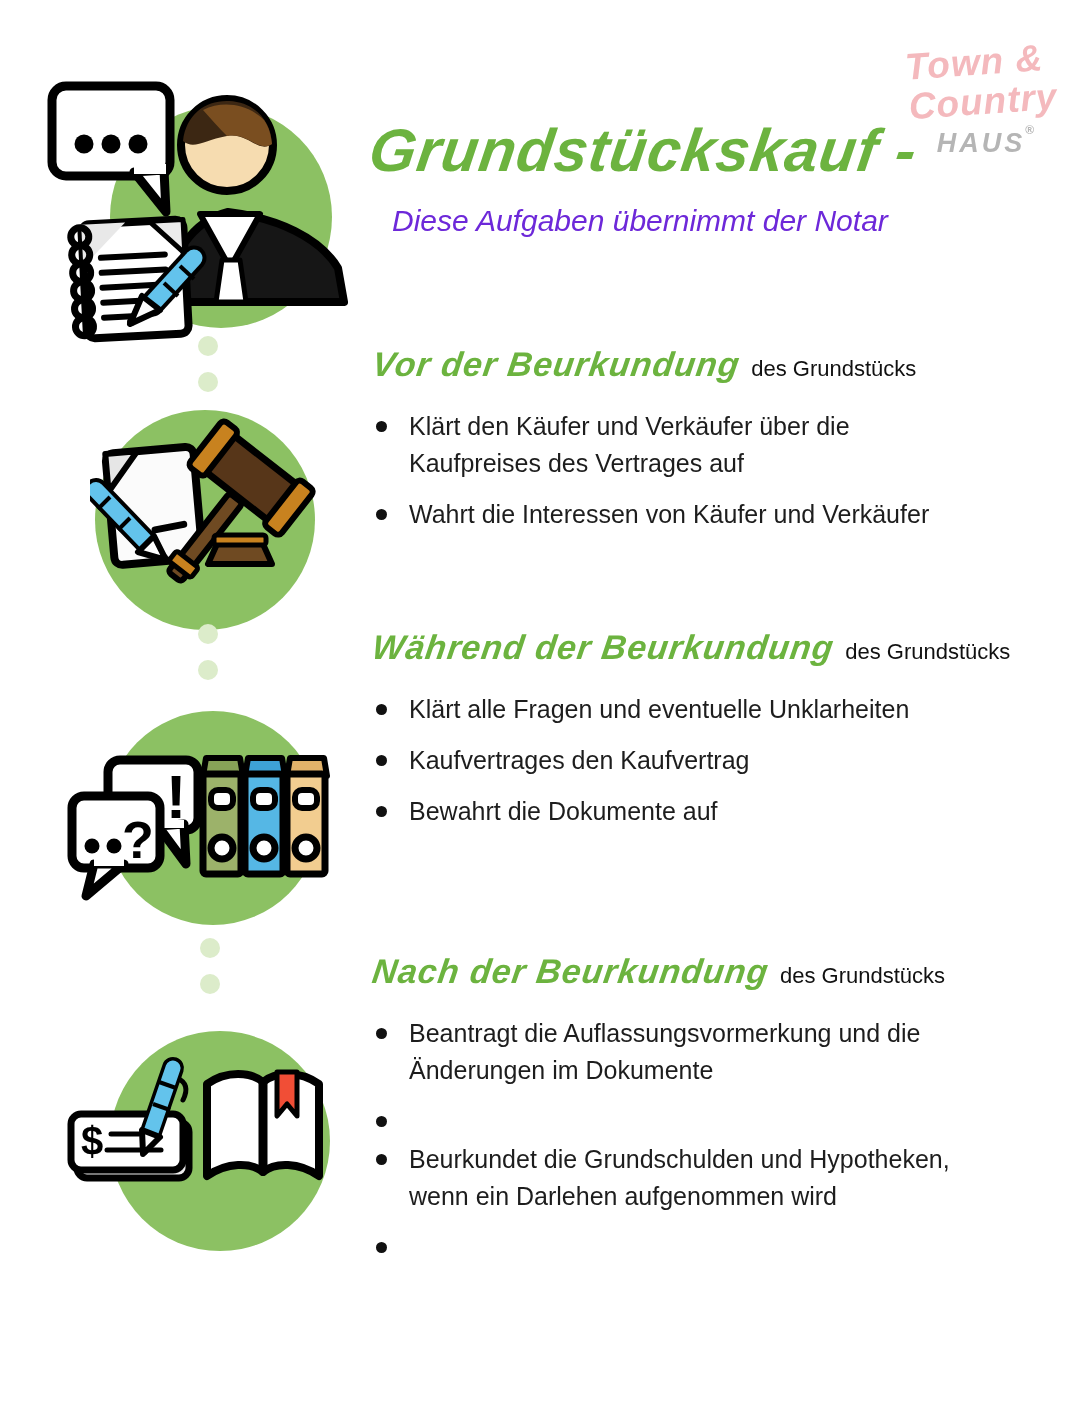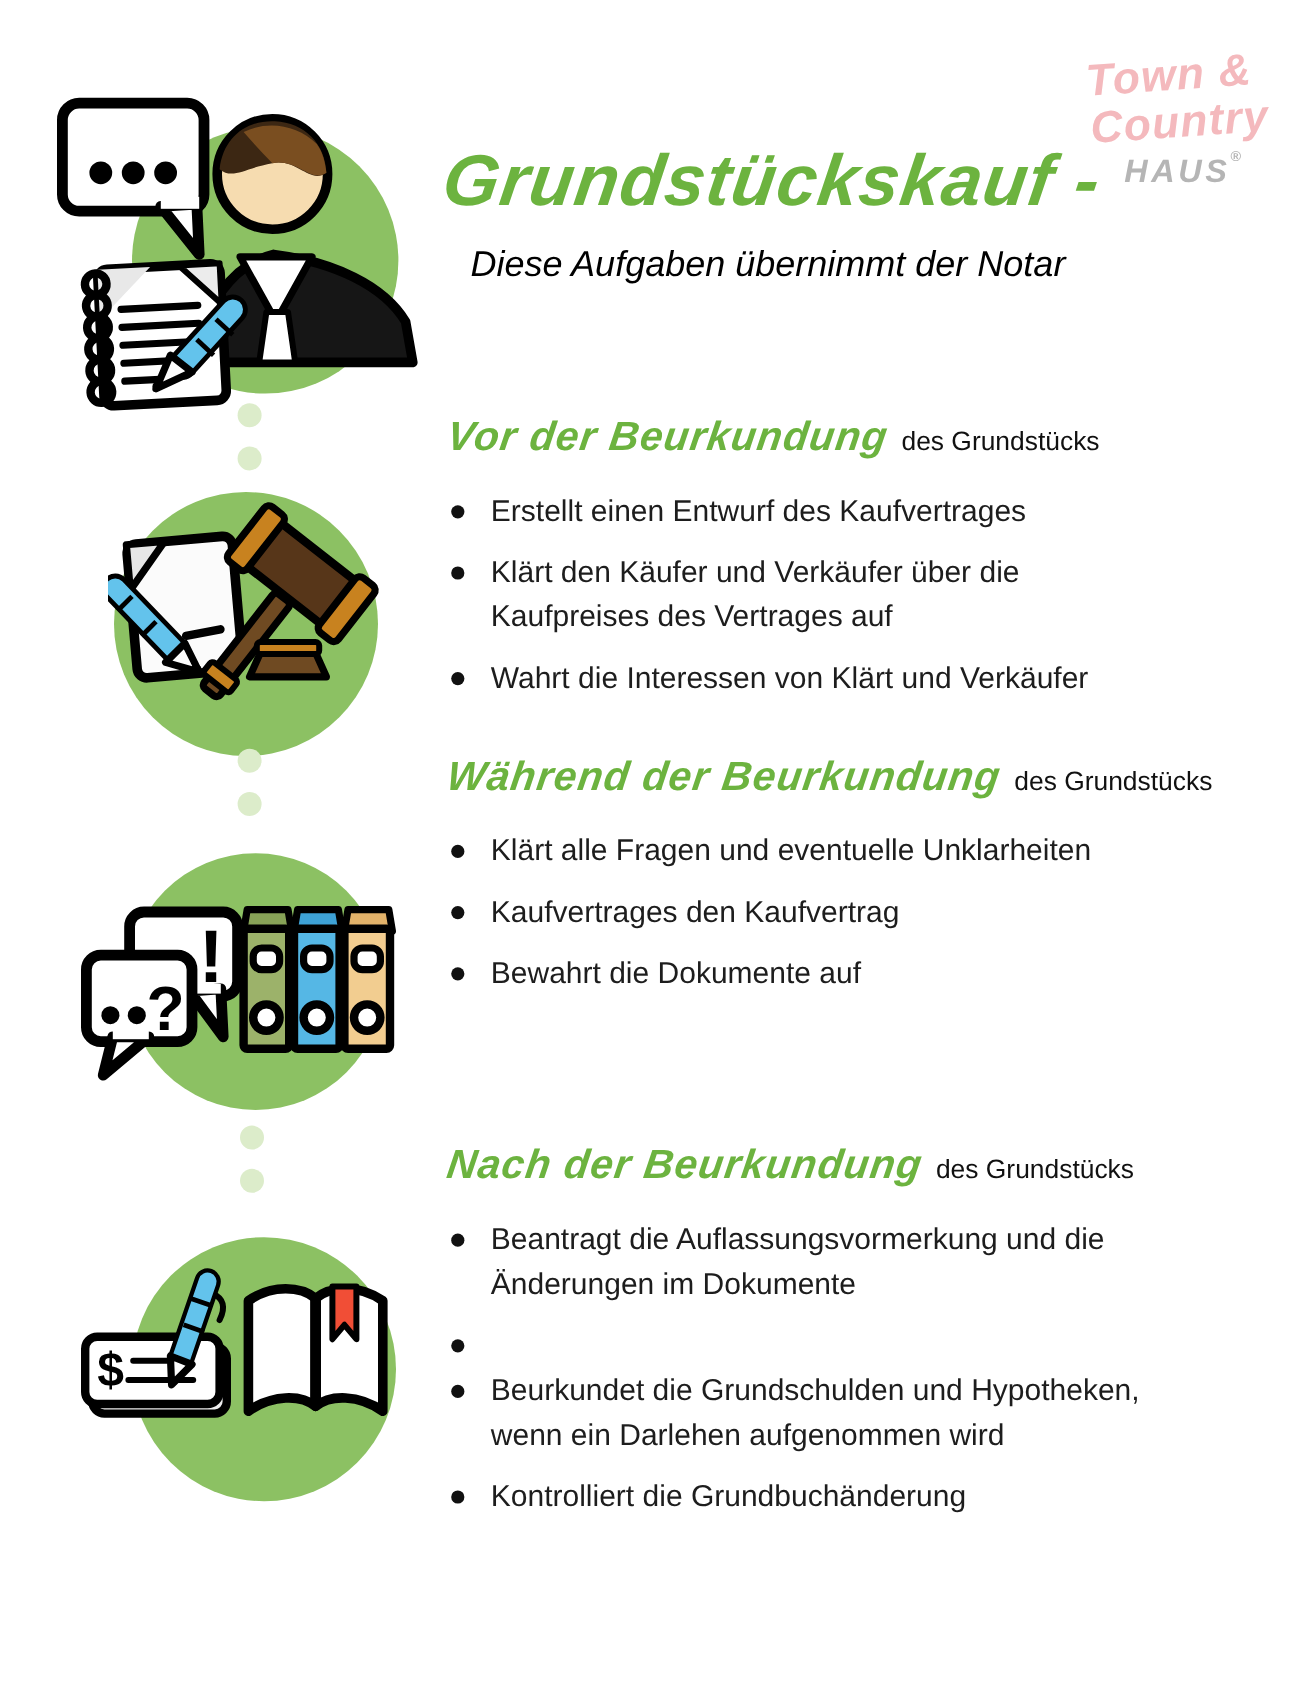--- a/index.html
+++ b/index.html
@@ -12,21 +12,21 @@
   .logo-script{display:block;font-style:italic;font-weight:700;color:#f4b9bd;
                font-size:37px;letter-spacing:1px;transform:rotate(-4deg);}
   .logo-script.second{margin-top:2px;margin-left:18px;}
   .logo-haus{display:inline-block;margin-top:4px;margin-left:26px;font-style:italic;font-weight:700;
              color:#b5b5b5;font-size:27px;letter-spacing:3px;text-align:right;}
   .logo-reg{font-size:12px;color:#b5b5b5;vertical-align:18px;font-style:normal;}
 
   
   .title{position:absolute;left:365px;top:116px;font-size:60px;font-weight:700;font-style:italic;
          color:#6cb33f;transform:skewX(-8deg);transform-origin:left bottom;letter-spacing:1px;}
-  .subtitle{position:absolute;left:392px;top:204px;font-size:30px;font-style:italic;color:#000000;}
+  .subtitle{position:absolute;left:392px;top:204px;font-size:30px;font-style:italic;color:#6d28d9;}
 
   
   .section{position:absolute;left:370px;width:720px;}
   #sec1{top:345px;} #sec2{top:628px;} #sec3{top:952px;}
   .sec-head{display:flex;align-items:baseline;gap:14px;margin-bottom:24px;}
   .script{font-size:34px;font-weight:700;font-style:italic;color:#6cb33f;
           transform:skewX(-8deg);transform-origin:left bottom;letter-spacing:1px;white-space:nowrap;}
   .qualifier{font-size:22px;font-weight:400;color:#111;white-space:nowrap;}
   ul.bullets{list-style:none;margin:0;padding:0 0 0 6px;}
   li.bullet{display:flex;gap:22px;margin-bottom:14px;align-items:flex-start;}
@@ -204,30 +204,26 @@
   <div class="cdot" style="left:200px;top:974px"></div>
 
   <div class="section" id="sec1">
     <div class="sec-head">
       <span class="script">Vor der Beurkundung</span>
       <span class="qualifier">des Grundstücks</span>
     </div>
     <ul class="bullets">
       <li class="bullet">
           <span class="b-dot"></span>
-          <span class="b-text">Erstellt einen Entwurf des Kaufvertrages</span>
-        </li>
-      <li class="bullet">
-          <span class="b-dot"></span>
           <span class="b-text">Klärt den Käufer und Verkäufer über die
 Kaufpreises des Vertrages auf</span>
         </li>
       <li class="bullet">
           <span class="b-dot"></span>
-          <span class="b-text">Wahrt die Interessen von Klärt und Verkäufer</span>
+          <span class="b-text">Wahrt die Interessen von Käufer und Verkäufer</span>
         </li>
     </ul>
   </div>
 
   <div class="section" id="sec2">
     <div class="sec-head">
       <span class="script">Während der Beurkundung</span>
       <span class="qualifier">des Grundstücks</span>
     </div>
     <ul class="bullets">
@@ -260,18 +256,17 @@
       <li class="bullet">
           <span class="b-dot"></span>
         </li>
       <li class="bullet">
           <span class="b-dot"></span>
           <span class="b-text">Beurkundet die Grundschulden und Hypotheken,
 wenn ein Darlehen aufgenommen wird</span>
         </li>
       <li class="bullet">
           <span class="b-dot"></span>
-          <span class="b-text">Kontrolliert die Grundbuchänderung</span>
         </li>
     </ul>
   </div>
 
 </div>
 
 </body></html>

